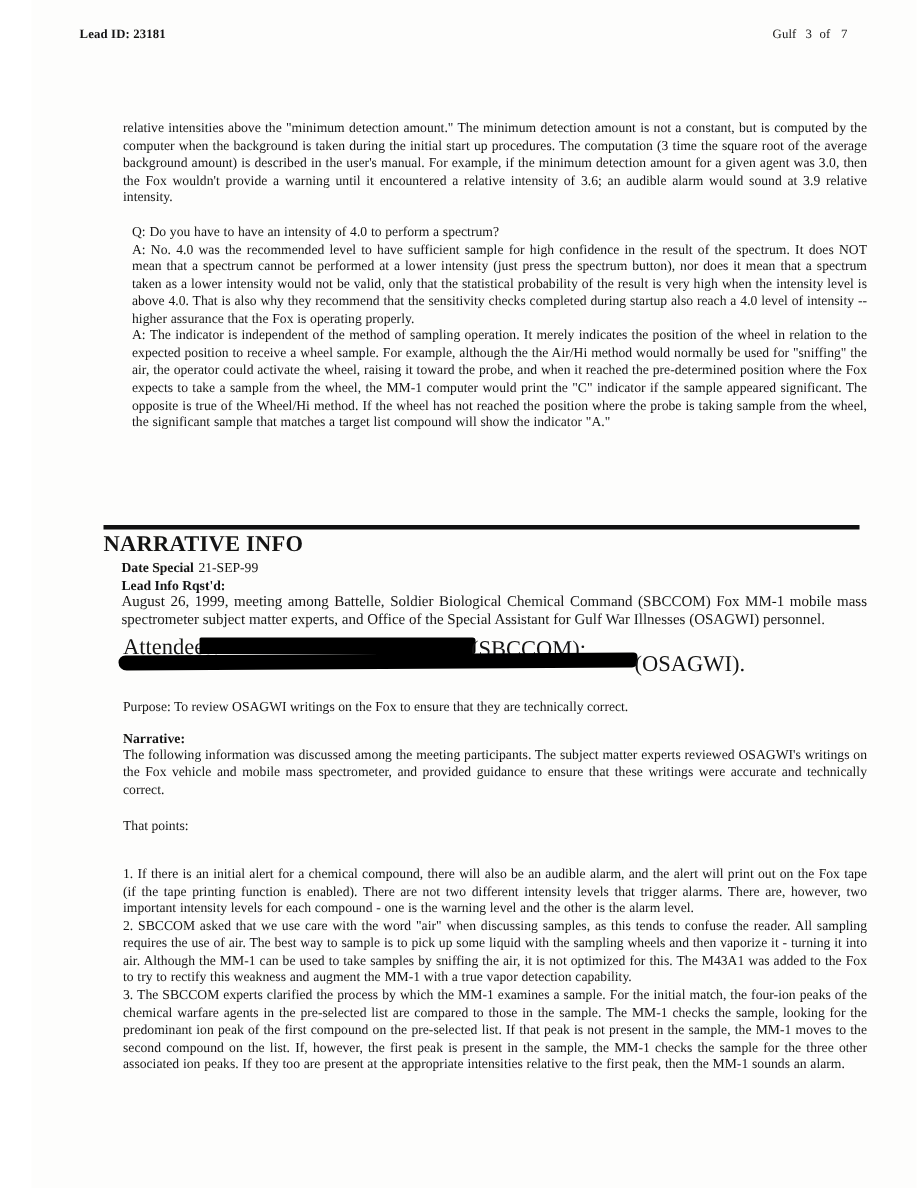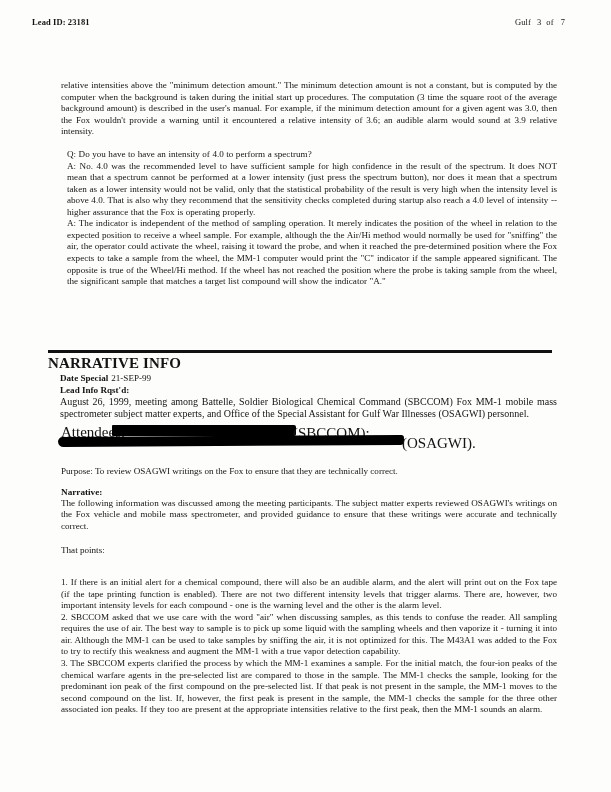--- a/index.html
+++ b/index.html
@@ -13,20 +13,21 @@
     position: relative;
     font-family: "Liberation Serif", "DejaVu Serif", serif;
     color: #141414;
     overflow: hidden;
   }
 
   .page {
     position: absolute;
     inset: 0;
     background: #fdfdfc;
+    margin-left: 21px;
   }
 
   
   .page-header {
     position: absolute;
     top: 17px;
     left: 30px;
     right: 30px;
     height: 14px;
     font-size: 8.5px;

